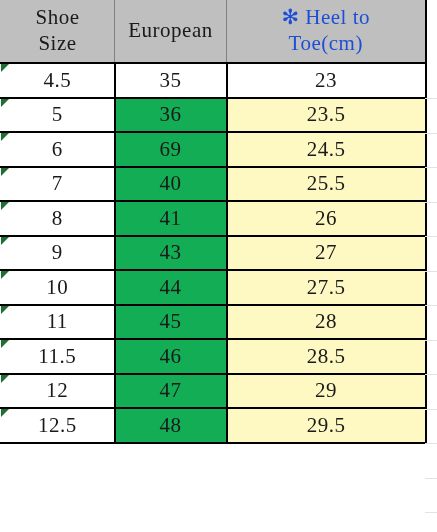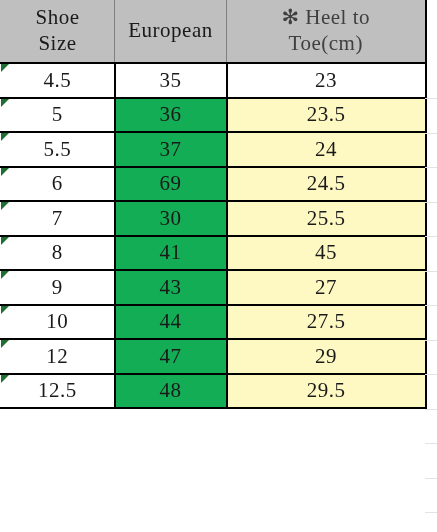--- a/index.html
+++ b/index.html
@@ -45,21 +45,21 @@
     font-weight: normal;
     font-size: 21px;
     line-height: 1.22;
     color: #1a1a1a;
     border-right: 1px solid #808080;
     border-bottom: 2px solid #000000;
     letter-spacing: 0.5px;
   }
   thead th.th-shoe { border-left: 1px solid #bfbfbf; }
   thead th.th-heel {
-    color: #404040;
+    color: #1d4ed8;
     border-right: 2px solid #000000;
   }
   .hdr-line { display: block; }
 
   
   tbody td {
     height: 32.5px;
     padding: 0;
     text-align: center;
     vertical-align: middle;
@@ -143,48 +143,53 @@
           <td class="cell-shoe"><span class="marker"></span><span>4.5</span></td>
           <td class="cell-euro"><span>35</span></td>
           <td class="cell-heel"><span>23</span></td>
         </tr>
         <tr class="row-data">
           <td class="cell-shoe"><span class="marker"></span><span>5</span></td>
           <td class="cell-euro"><span>36</span></td>
           <td class="cell-heel"><span>23.5</span></td>
         </tr>
         <tr class="row-data">
-          <td class="cell-shoe"><span class="marker"></span><span>5.5</span></td>
-          <td class="cell-euro"><span>37</span></td>
-          <td class="cell-heel"><span>24</span></td>
-        </tr>
-        <tr class="row-data">
           <td class="cell-shoe"><span class="marker"></span><span>6</span></td>
           <td class="cell-euro"><span>69</span></td>
           <td class="cell-heel"><span>24.5</span></td>
         </tr>
         <tr class="row-data">
           <td class="cell-shoe"><span class="marker"></span><span>7</span></td>
-          <td class="cell-euro"><span>30</span></td>
+          <td class="cell-euro"><span>40</span></td>
           <td class="cell-heel"><span>25.5</span></td>
         </tr>
         <tr class="row-data">
           <td class="cell-shoe"><span class="marker"></span><span>8</span></td>
           <td class="cell-euro"><span>41</span></td>
-          <td class="cell-heel"><span>45</span></td>
+          <td class="cell-heel"><span>26</span></td>
         </tr>
         <tr class="row-data">
           <td class="cell-shoe"><span class="marker"></span><span>9</span></td>
           <td class="cell-euro"><span>43</span></td>
           <td class="cell-heel"><span>27</span></td>
         </tr>
         <tr class="row-data">
           <td class="cell-shoe"><span class="marker"></span><span>10</span></td>
           <td class="cell-euro"><span>44</span></td>
           <td class="cell-heel"><span>27.5</span></td>
+        </tr>
+        <tr class="row-data">
+          <td class="cell-shoe"><span class="marker"></span><span>11</span></td>
+          <td class="cell-euro"><span>45</span></td>
+          <td class="cell-heel"><span>28</span></td>
+        </tr>
+        <tr class="row-data">
+          <td class="cell-shoe"><span class="marker"></span><span>11.5</span></td>
+          <td class="cell-euro"><span>46</span></td>
+          <td class="cell-heel"><span>28.5</span></td>
         </tr>
         <tr class="row-data">
           <td class="cell-shoe"><span class="marker"></span><span>12</span></td>
           <td class="cell-euro"><span>47</span></td>
           <td class="cell-heel"><span>29</span></td>
         </tr>
         <tr class="row-data">
           <td class="cell-shoe"><span class="marker"></span><span>12.5</span></td>
           <td class="cell-euro"><span>48</span></td>
           <td class="cell-heel"><span>29.5</span></td>

